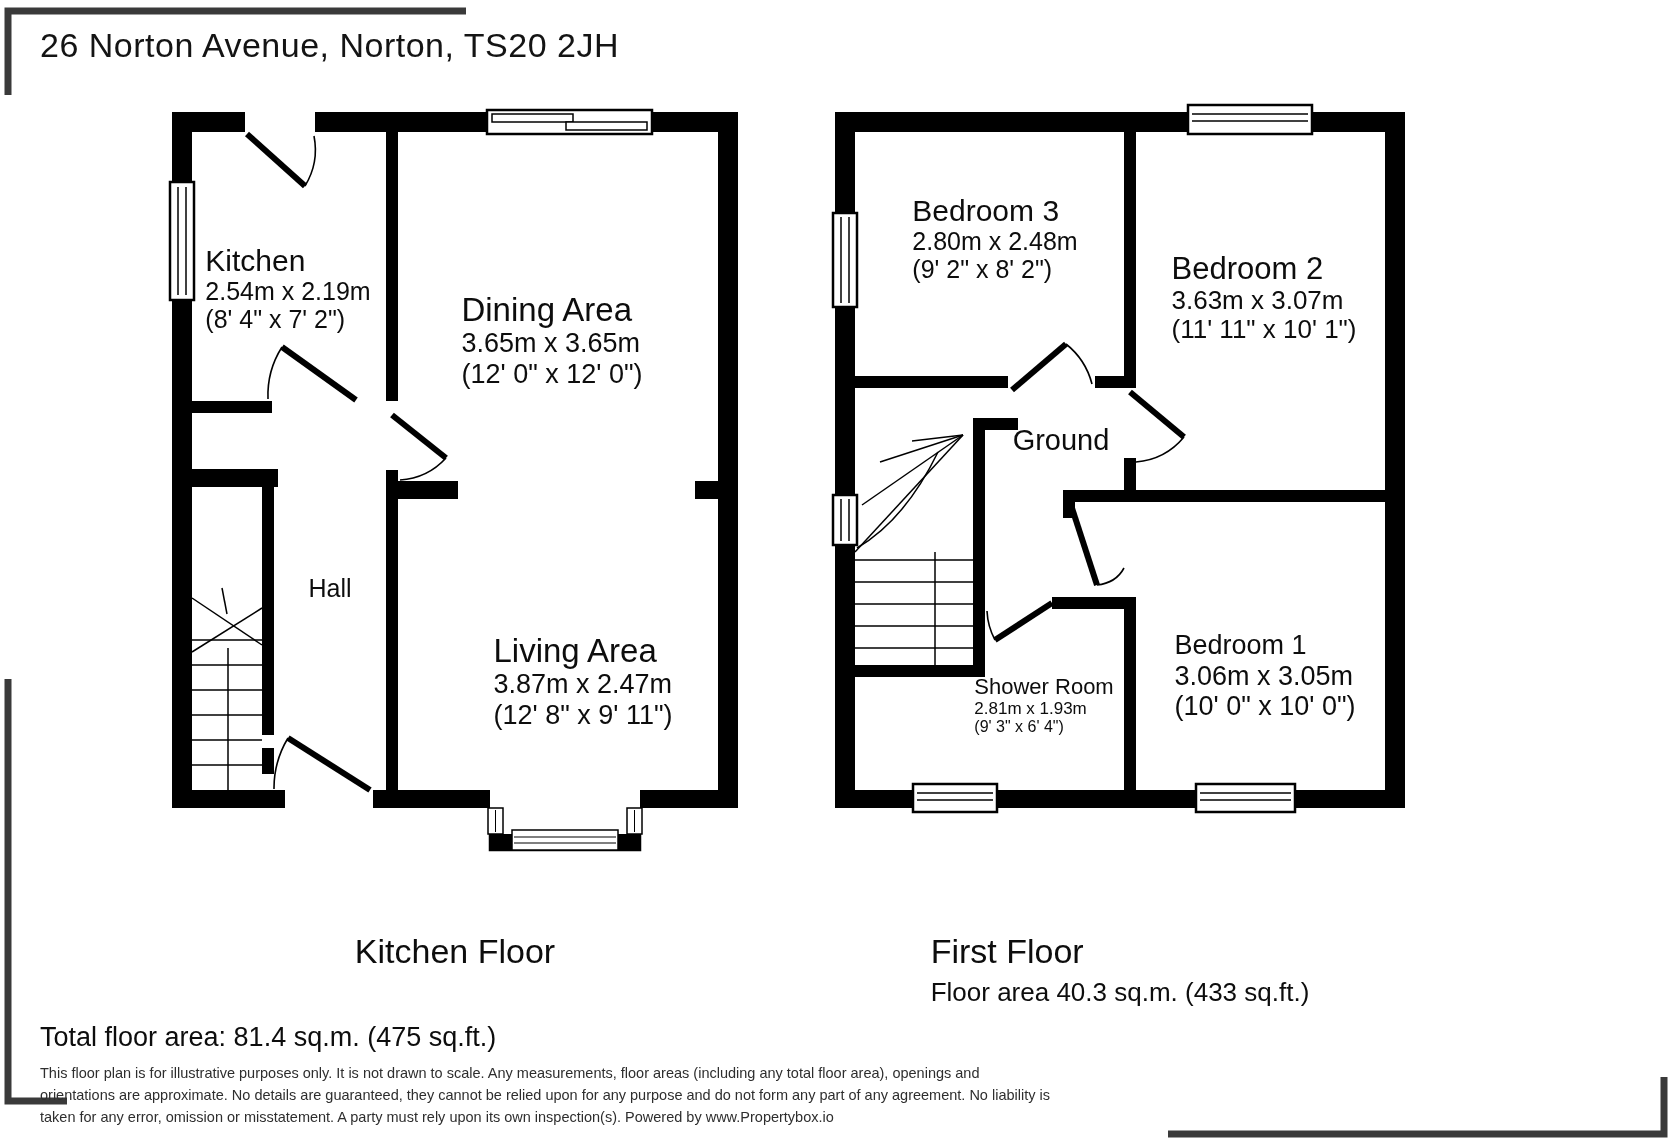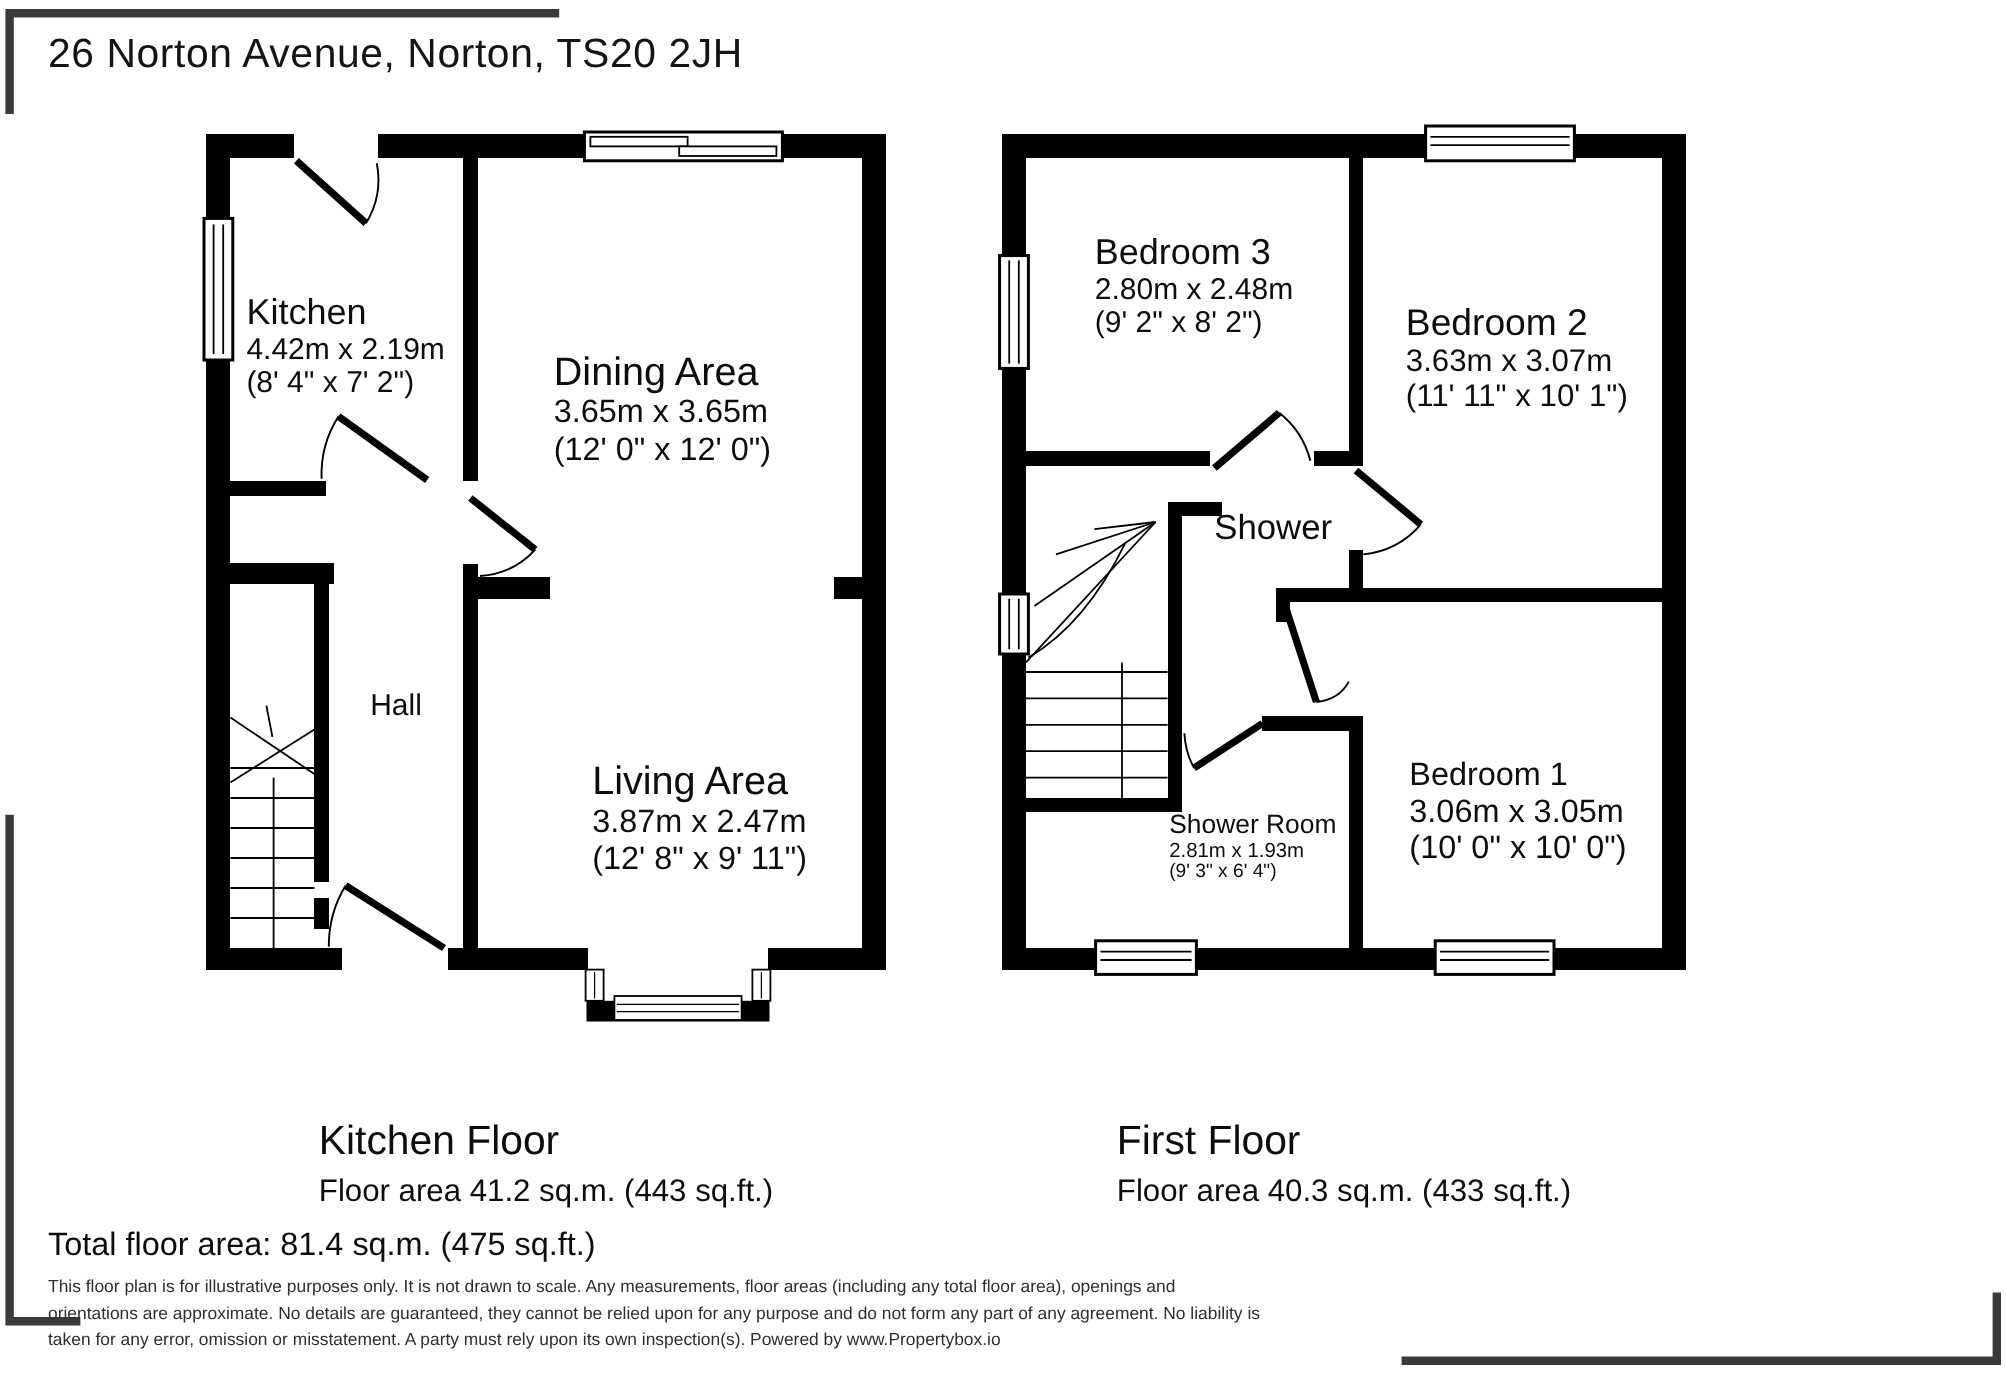--- a/index.html
+++ b/index.html
@@ -196,21 +196,21 @@
         <line x1="963" y1="435" x2="912" y2="441"></line>
         <path d="M857,548 Q905,520 938,452"></path>
       </g>
     </g>
   </svg>
 
   <div class="left-lbl" id="title">26 Norton Avenue, Norton, TS20 2JH</div>
 
   <div class="lbl" style="left:288px;top:244px">
     <div class="room-name" style="font-size:30px">Kitchen</div>
-    <div class="room-dim" style="font-size:25px">4.42m x 2.19m</div>
+    <div class="room-dim" style="font-size:25px">2.54m x 2.19m</div>
     <div class="room-dim" style="font-size:25px">(8' 4" x 7' 2")</div>
   </div>
 
   <div class="lbl" style="left:552px;top:292px">
     <div class="room-name" style="font-size:33px">Dining Area</div>
     <div class="room-dim" style="font-size:27px">3.65m x 3.65m</div>
     <div class="room-dim" style="font-size:27px">(12' 0" x 12' 0")</div>
   </div>
 
   <div class="lbl" style="left:330px;top:575px">
@@ -229,38 +229,37 @@
     <div class="room-dim" style="font-size:25px">(9' 2" x 8' 2")</div>
   </div>
 
   <div class="lbl" style="left:1264px;top:252px">
     <div class="room-name" style="font-size:31px">Bedroom 2</div>
     <div class="room-dim" style="font-size:26px">3.63m x 3.07m</div>
     <div class="room-dim" style="font-size:26px">(11' 11" x 10' 1")</div>
   </div>
 
   <div class="lbl" style="left:1061px;top:425px">
-    <div class="room-name" style="font-size:29px">Shower</div>
+    <div class="room-name" style="font-size:29px">Ground</div>
   </div>
 
   <div class="lbl" style="left:1044px;top:675px">
     <div class="room-name" style="font-size:22px">Shower Room</div>
     <div class="room-dim" style="font-size:17px">2.81m x 1.93m</div>
     <div class="room-dim" style="font-size:16px">(9' 3" x 6' 4")</div>
   </div>
 
   <div class="lbl" style="left:1265px;top:631px">
     <div class="room-name" style="font-size:27px">Bedroom 1</div>
     <div class="room-dim" style="font-size:27px">3.06m x 3.05m</div>
     <div class="room-dim" style="font-size:27px">(10' 0" x 10' 0")</div>
   </div>
 
   <div class="lbl" style="left:455px;top:932px">
     <div class="floor-title">Kitchen Floor</div>
-    <div class="floor-area">Floor area 41.2 sq.m. (443 sq.ft.)</div>
   </div>
   <div class="lbl" style="left:1120px;top:932px">
     <div class="floor-title">First Floor</div>
     <div class="floor-area">Floor area 40.3 sq.m. (433 sq.ft.)</div>
   </div>
 
   <div class="left-lbl" id="total-area">Total floor area: 81.4 sq.m. (475 sq.ft.)</div>
   <div class="left-lbl" id="disclaimer">
     <div>This floor plan is for illustrative purposes only. It is not drawn to scale. Any measurements, floor areas (including any total floor area), openings and</div>
     <div>orientations are approximate. No details are guaranteed, they cannot be relied upon for any purpose and do not form any part of any agreement. No liability is</div>

